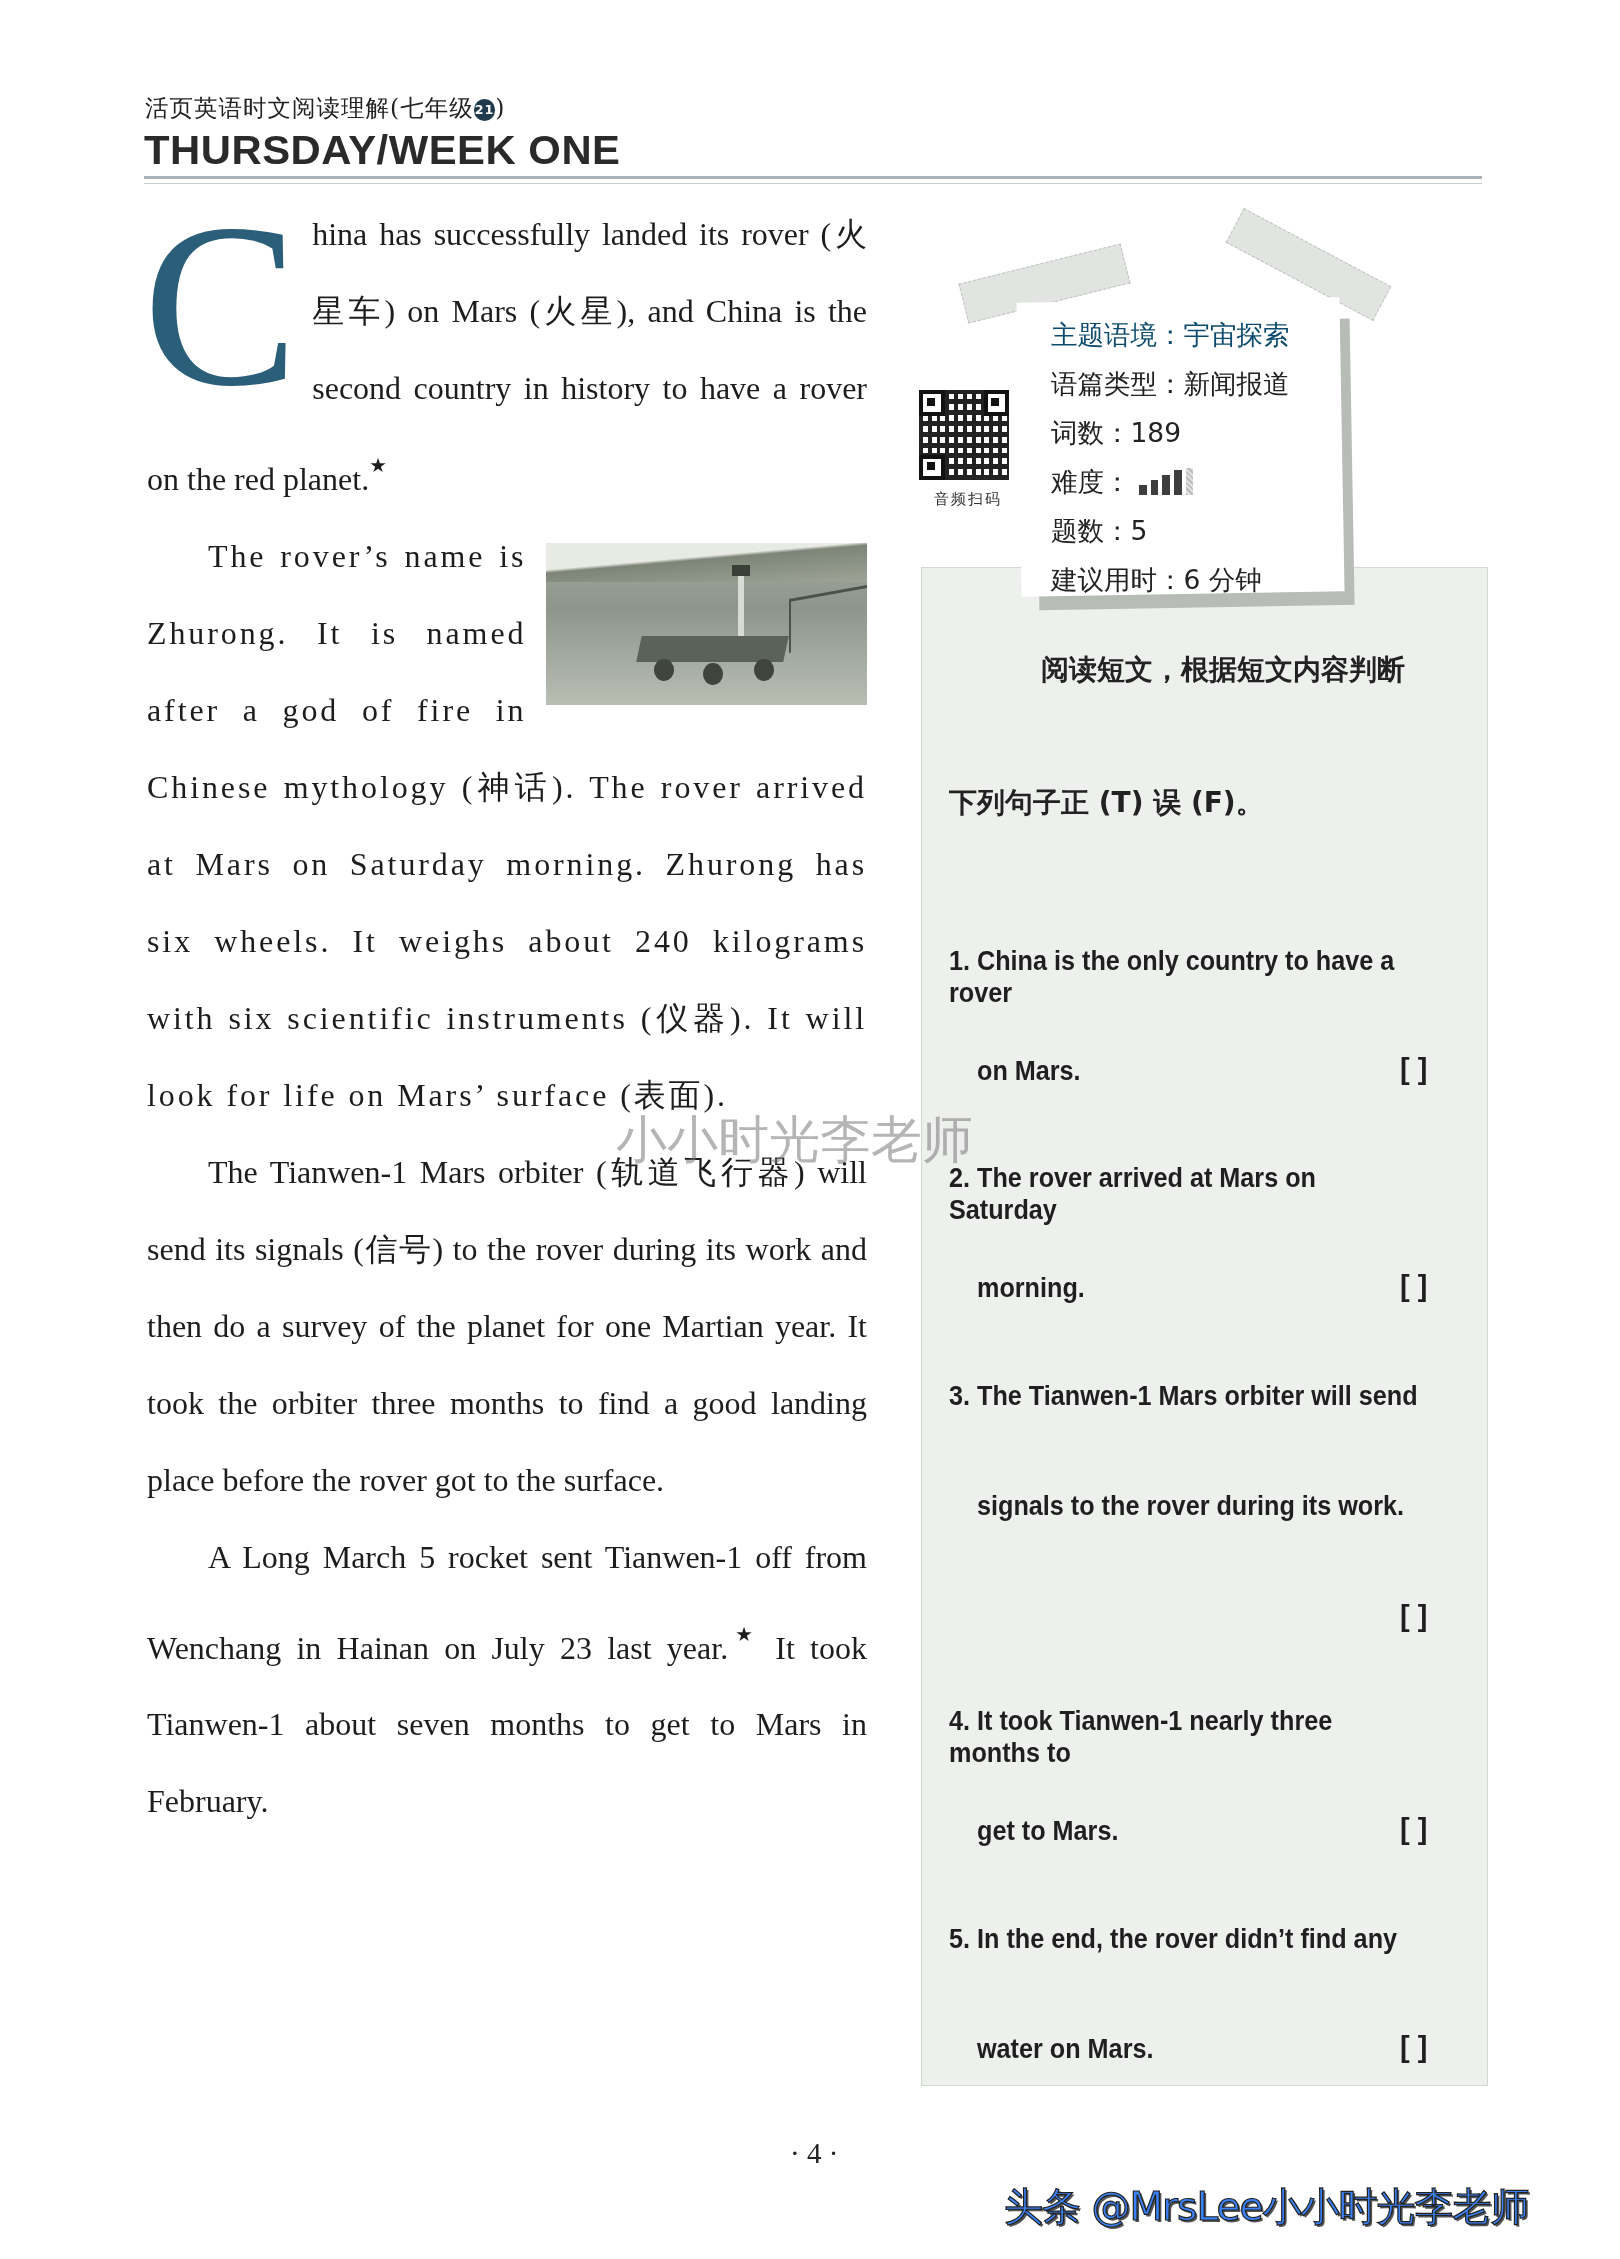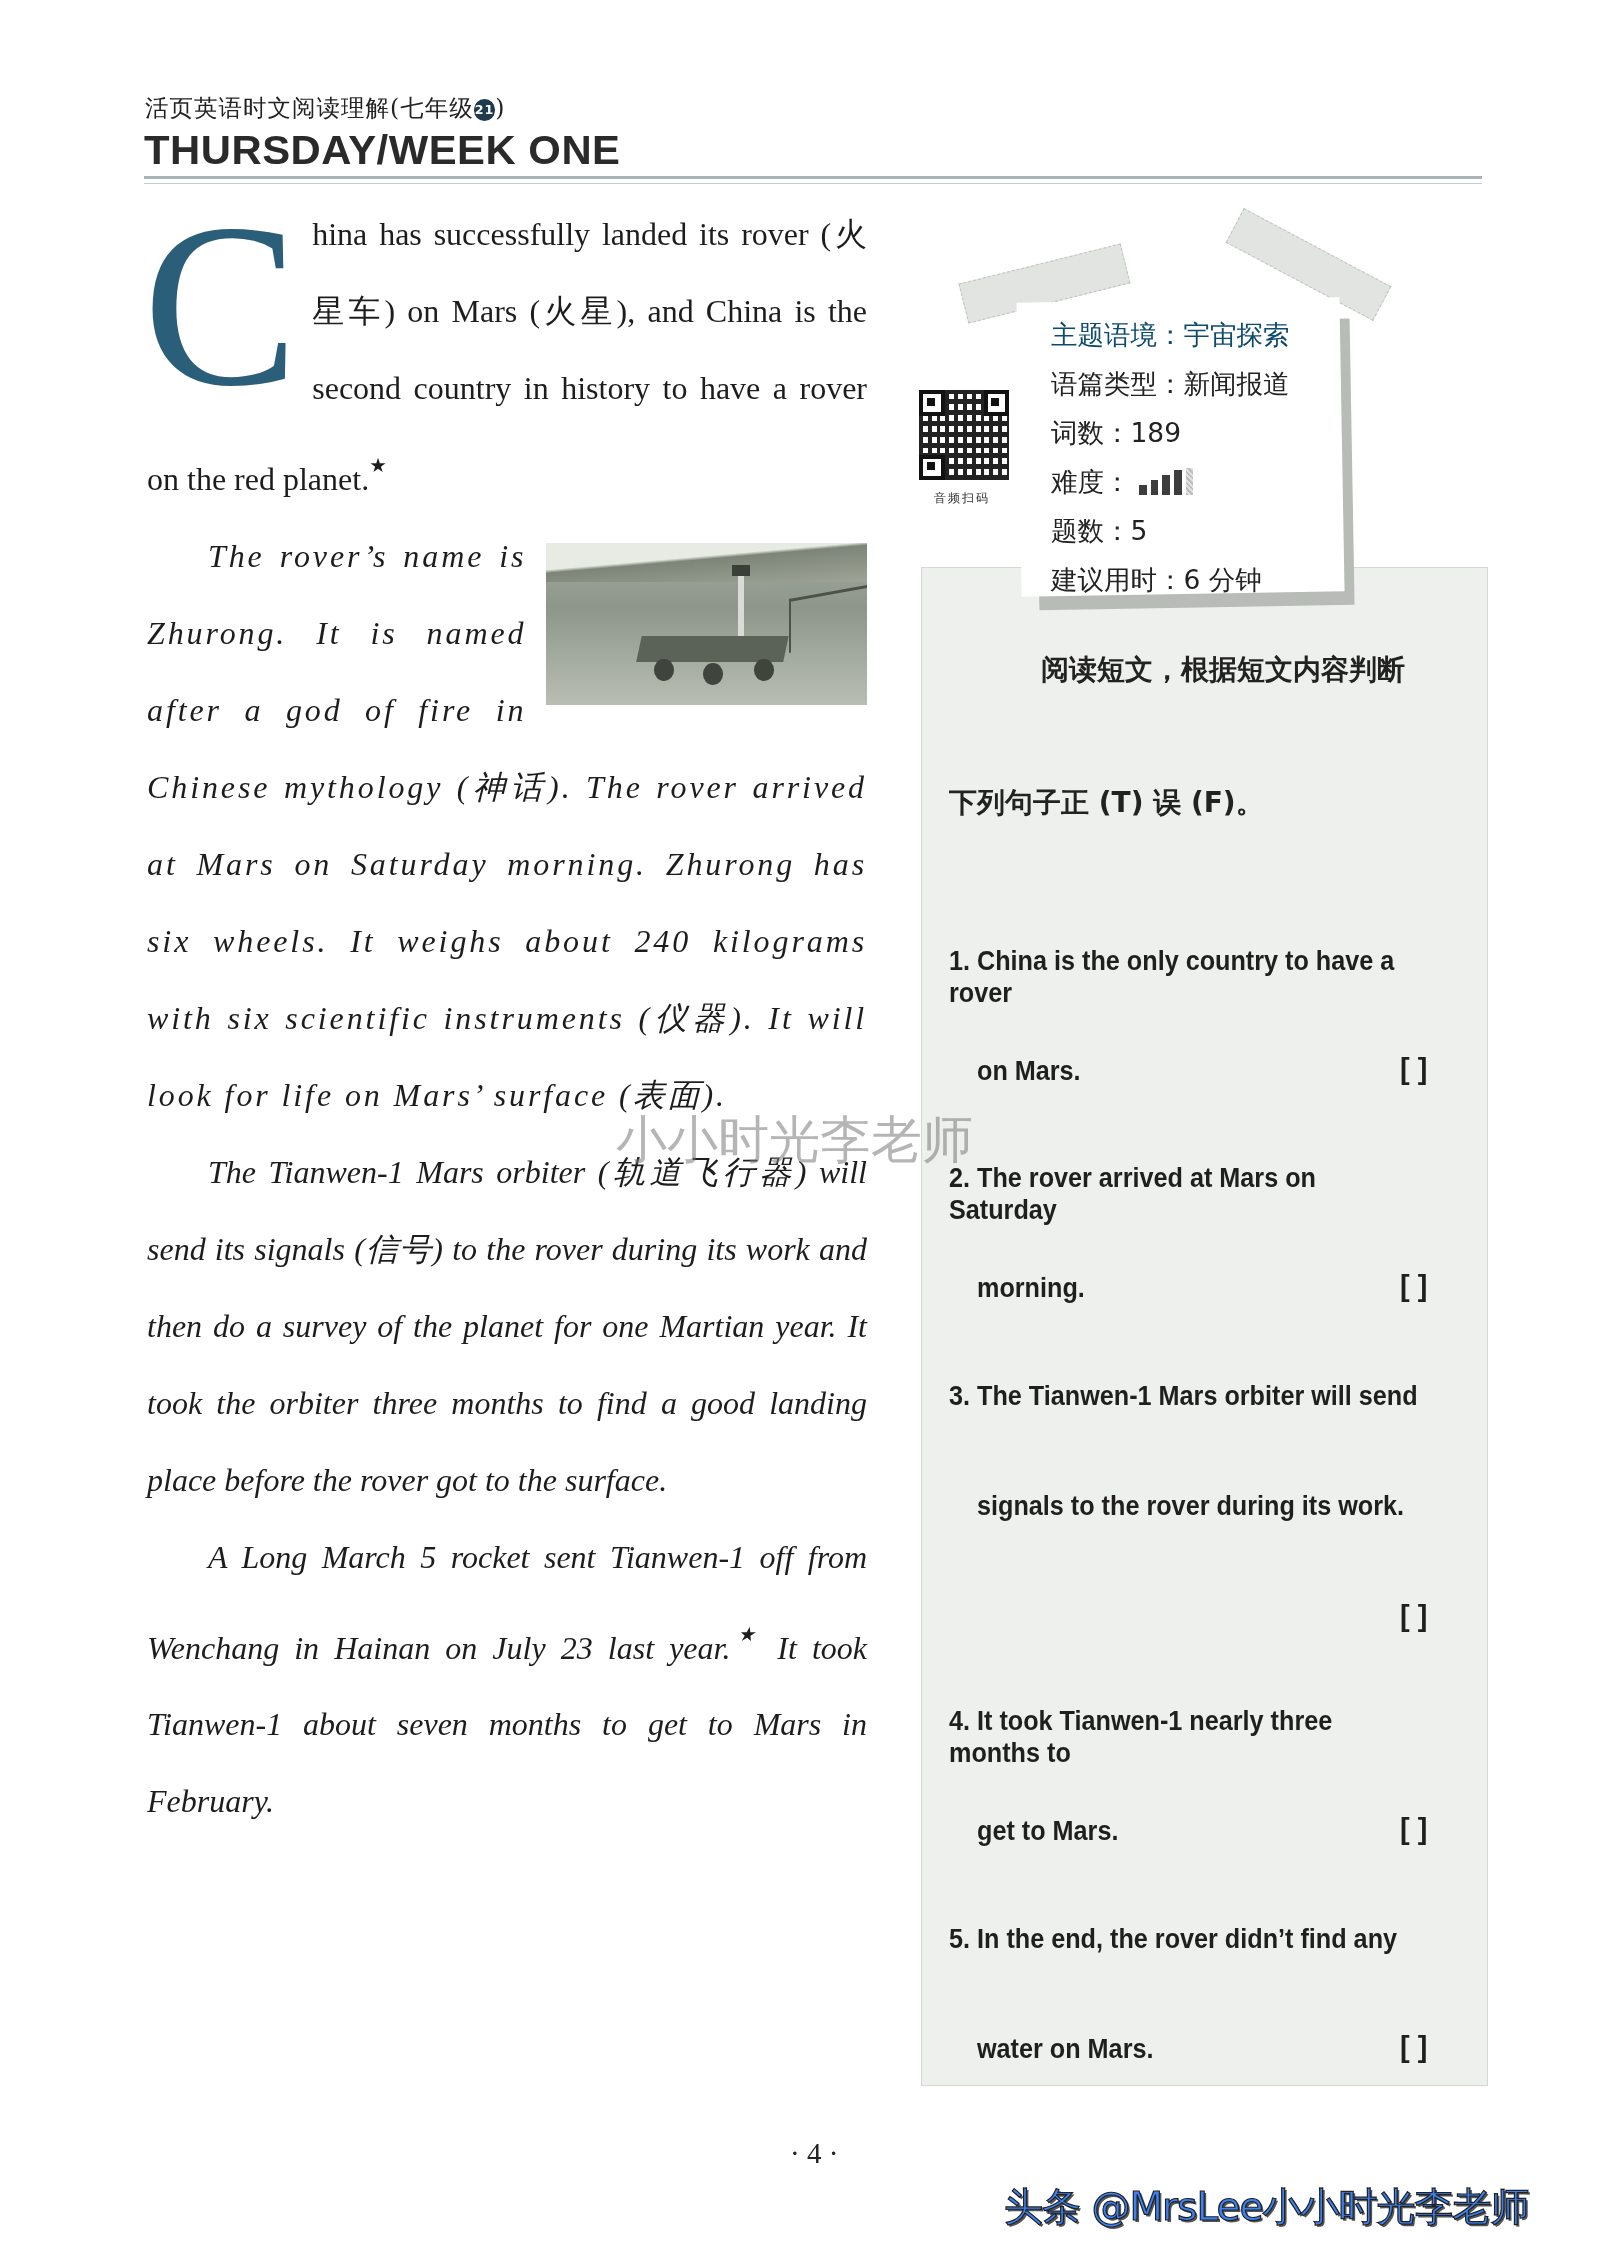--- a/index.html
+++ b/index.html
@@ -24,21 +24,21 @@
       position: absolute; left: 144px; top: 176px; width: 1338px; height: 7.8px;
       border-top: 3.9px solid #a9b3b8; border-bottom: 1px solid #c4cacd;
     }
 
     
     .article {
       position: absolute; left: 147px; top: 196px; width: 720px;
       font-size: 32px; line-height: 77px; text-align: justify; color: #1d1d1d;
     }
     .article p { margin: 0; }
-    .article .indent { text-indent: 61px; font-style: italic; }
+    .article .indent { text-indent: 61px; }
     .dropcap {
       float: left; font-size: 233px; line-height: 186px; height: 212px;
       color: #2b5e78; font-family: "Liberation Serif", serif; margin: 15.7px 13.7px 0 -3.9px;
     }
     .photo {
       float: right; width: 321px; height: 162px; margin: 25.5px 0 0 19.6px;
       background: linear-gradient(180deg, #cfd2cc 0%, #9aa197 18%, #8e968c 40%, #a3aa9f 70%, #b9beb3 100%);
       position: relative; overflow: hidden;
     }
     .photo .ridge { position: absolute; left: 0; top: 0; width: 100%; height: 39px;
@@ -66,21 +66,21 @@
 
     .qr {
       position: absolute; left: 919px; top: 390px; width: 90px; height: 90px; background: #fff;
       background-image:
         repeating-linear-gradient(0deg, #222 0 4.9px, transparent 4.9px 10.8px),
         repeating-linear-gradient(90deg, #222 0 3.9px, transparent 3.9px 8.8px);
       background-blend-mode: normal;
     }
     .qr .finder { position: absolute; width: 25.5px; height: 25.5px; border: 4.9px solid #111; background: #fff; }
     .qr .finder::after { content: ""; position: absolute; left: 3.9px; top: 3.9px; width: 7.8px; height: 7.8px; background: #111; }
-    .qr-caption { position: absolute; left: 934px; top: 490px; font-size: 12px; color: #333; font-family: "DejaVu Serif", serif; letter-spacing: 2px; }
+    .qr-caption { position: absolute; left: 934px; top: 490px; font-size: 15px; color: #333; font-family: "DejaVu Serif", serif; letter-spacing: 2px; }
 
     
     .q-panel {
       position: absolute; left: 921px; top: 567px; width: 567px; height: 1519px;
       background: #eef0ed; border: 1px solid #d4d8d3;
     }
     .q-instruct { position: absolute; font-family: "DejaVu Sans", sans-serif; font-weight: bold; font-size: 28px; color: #222; }
     .q-item { position: absolute; left: 949px; width: 524px; font-family: "Liberation Sans", sans-serif; font-weight: bold; font-size: 28px; color: #1f1f1f; transform: scaleX(0.9); transform-origin: left; }
     .q-cont { position: absolute; left: 977px; font-family: "Liberation Sans", sans-serif; font-weight: bold; font-size: 28px; color: #1f1f1f; transform: scaleX(0.9); transform-origin: left; }
     .bracket { position: absolute; left: 1400px; font-family: "Liberation Sans", sans-serif; font-weight: bold; font-size: 29px; color: #1f1f1f; letter-spacing: 0; }

